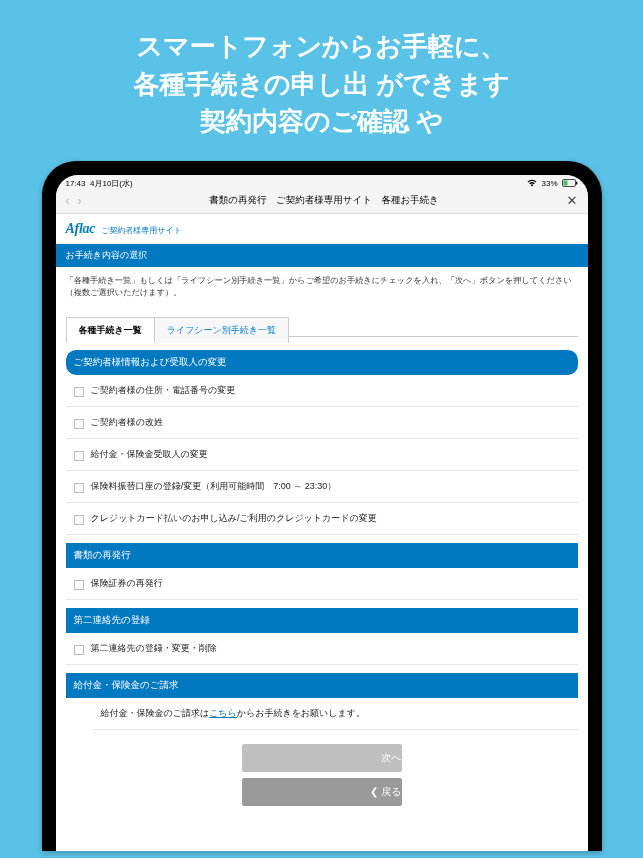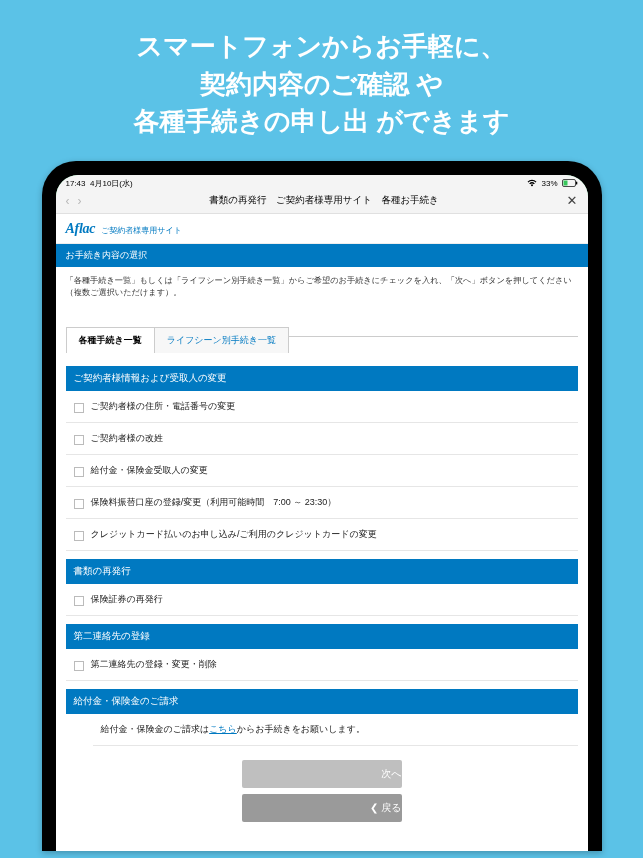--- a/index.html
+++ b/index.html
@@ -37,29 +37,29 @@
   .brandbar { display: flex; align-items: baseline; gap: 6px; padding: 7px 10px 6px; border-bottom: 1px solid #eee; }
   .brand-logo { font-family: Georgia, "Times New Roman", serif; font-weight: 700; font-style: italic; color: #0079c1; font-size: 14px; letter-spacing: -0.3px; }
   .brand-sub { font-size: 8px; color: #0079c1; }
 
   .bar-dark { background: #0079c1; color: #fff; padding: 5px 10px; font-size: 9px; }
   .instruction { padding: 8px 10px 10px; font-size: 8.2px; color: #333; line-height: 1.5; background: #fff; }
 
   .tabs { display: flex; padding: 0 10px; background: #fff; }
   .tab {
     padding: 6px 12px; font-size: 9px; border: 1px solid #ccc; border-bottom: none;
-    background: #fff; position: relative; top: 17px; cursor: pointer;
+    background: #fff; position: relative; top: 7px; cursor: pointer;
   }
   .tab.active { z-index: 2; font-weight: 600; }
   .tab.inactive { color: #0079c1; background: #f7f7f7; border-left: none; }
   .tab-underline { border-bottom: 1px solid #ccc; margin: 0 10px -1px; }
 
   .sections { padding: 10px 10px 0; }
   .sec-head { background: #0079c1; color: #fff; padding: 6px 8px; font-size: 9.5px; margin-top: 8px; }
-  .sec-head:first-child { margin-top: 20px; }
+  .sec-head:first-child { margin-top: 4px; border-radius: 10px; }
   .item-row {
     display: flex; align-items: flex-end; gap: 7px; padding: 9px 8px;
     border-bottom: 1px solid #e6e6e6; background: #fff;
   }
   .chk {
     width: 10px; height: 10px; border: 1px solid #bbb; background: #fff; flex: none;
   }
   .item-label { font-size: 9px; color: #222; }
   .note-row { padding: 9px 8px; border-bottom: 1px solid #e6e6e6; font-size: 9px; color: #222; margin-left: 27px; }
   .note-row .link { color: #0079c1; text-decoration: underline; cursor: pointer; }
@@ -70,22 +70,22 @@
     border-radius: 2px; cursor: pointer;
   }
   .btn-next { background: #bfbfbf; color: #fff; }
   .btn-back { background: #9a9a9a; color: #fff; }
 </style>
 </head>
 <body>
 
 <div class="promo">
   <div>スマートフォンからお手軽に、</div>
+  <div>各種手続きの申し出 ができます</div>
   <div>契約内容のご確認 や</div>
-  <div>各種手続きの申し出 ができます</div>
 </div>
 
 <div class="tablet">
   <div class="screen">
 
     <div class="statusbar">
       <div>
         <span>17:43</span>
         &nbsp;<span>4月10日(水)</span>
       </div>

